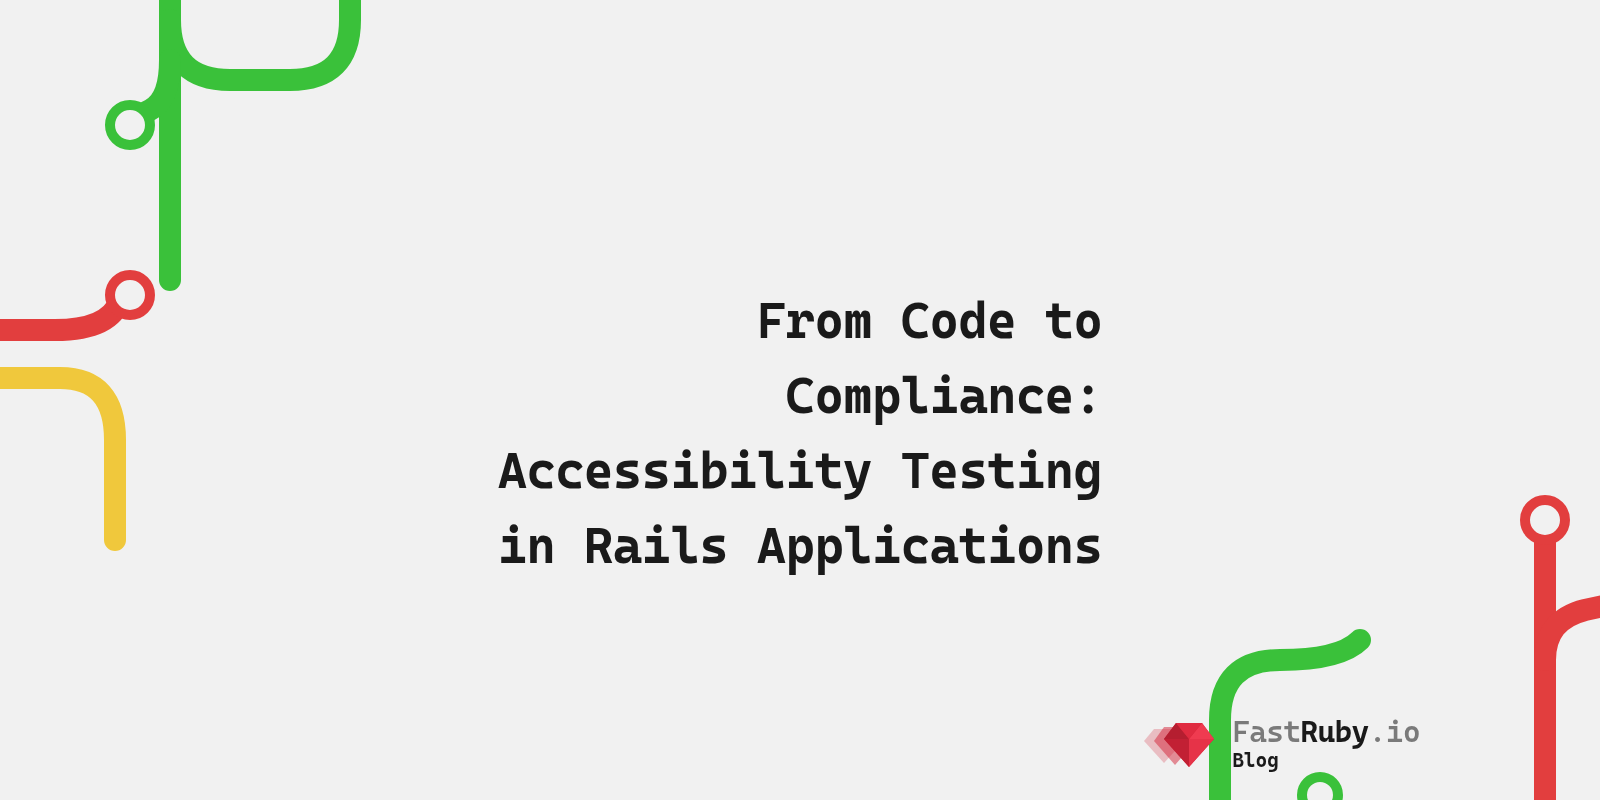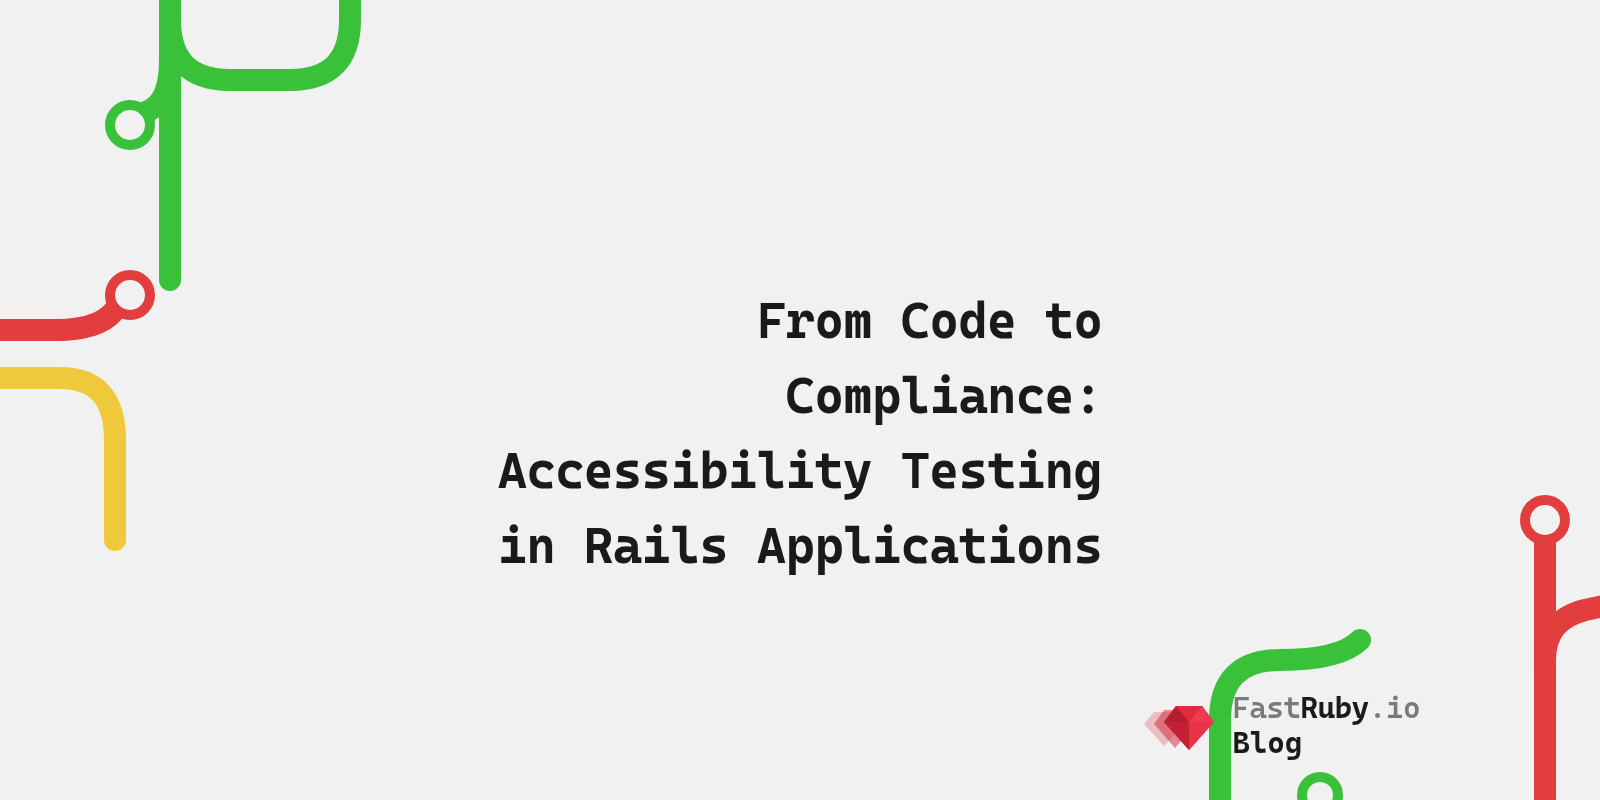--- a/index.html
+++ b/index.html
@@ -37,21 +37,21 @@
     font-weight: 800;
     color: var(--ink);
     font-size: 50px;
     line-height: 1.5;
     letter-spacing: -0.5px;
     white-space: pre;
   }
   .brand {
     position: absolute;
     right: 180px;
-    bottom: 40px;
+    bottom: 28px;
     display: flex;
     align-items: center;
     gap: 18px;
   }
   .ruby-icon {
     width: 70px;
     height: 56px;
     position: relative;
   }
   .ruby-icon svg { display: block; }
@@ -61,21 +61,21 @@
     line-height: 1.15;
   }
   .brand-line1 {
     font-size: 30px;
     font-weight: 600;
     color: var(--grey);
     letter-spacing: -0.5px;
   }
   .brand-line1 .dark { color: var(--ink); font-weight: 800; }
   .brand-line2 {
-    font-size: 30px;
+    font-size: 20px;
     font-weight: 800;
     color: var(--ink);
   }
 </style>
 </head>
 <body>
 
 <svg class="decor" width="1600" height="800" viewBox="0 0 1600 800">
 
   <g stroke="#3ac13a" stroke-width="22" fill="none" stroke-linecap="round">

